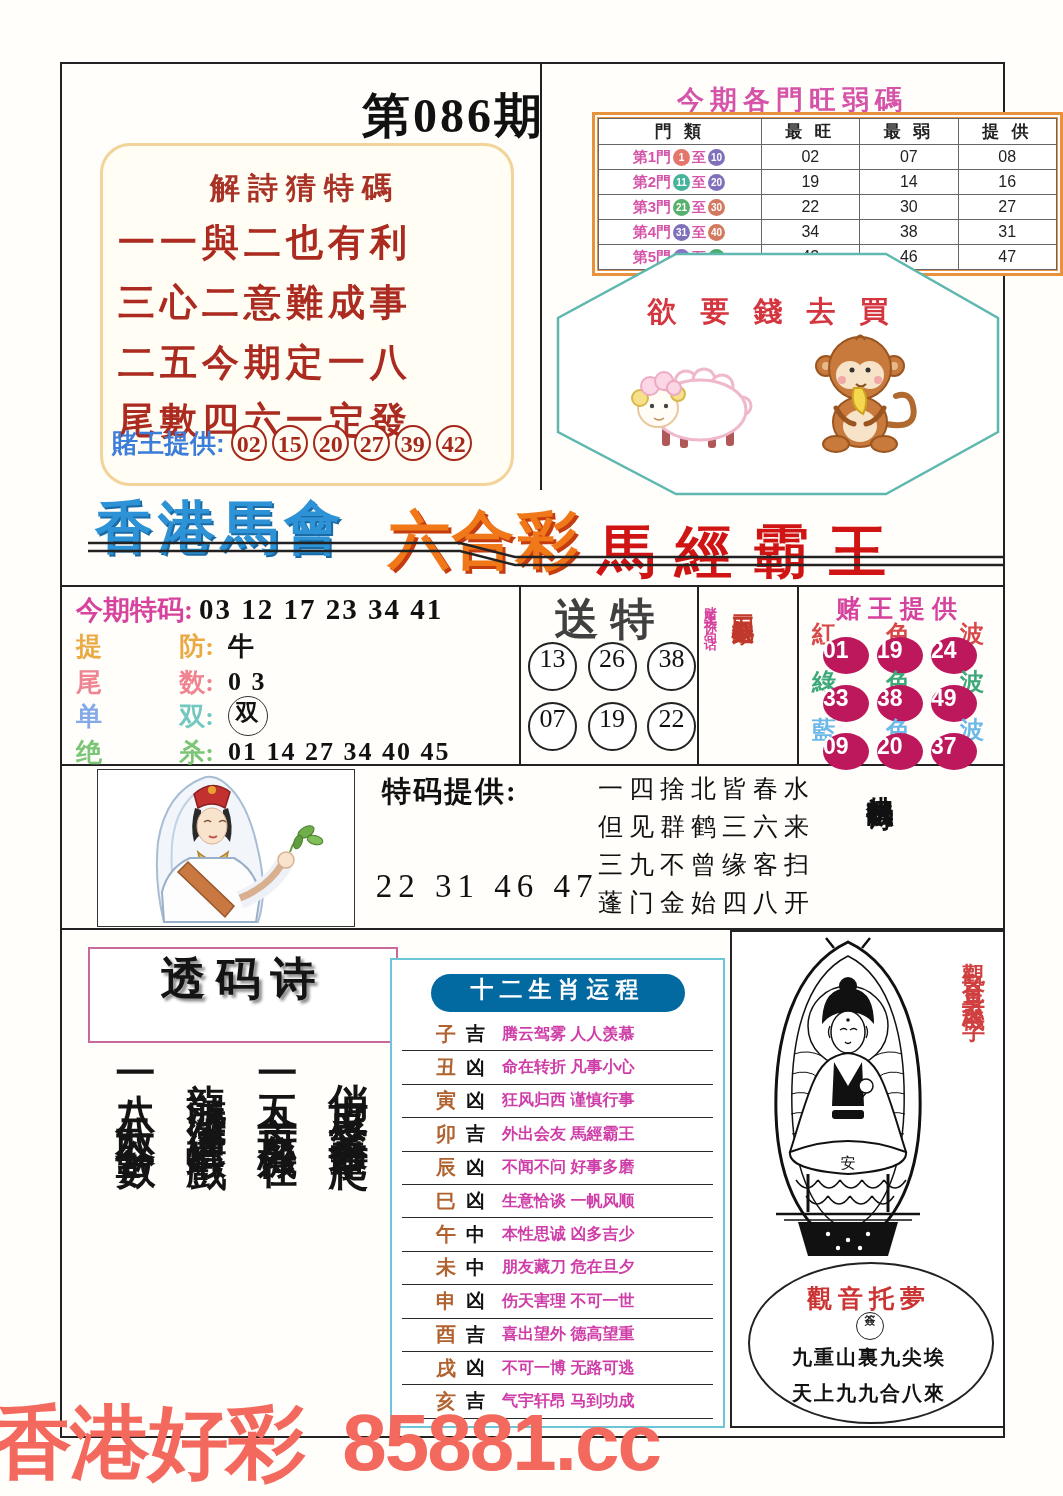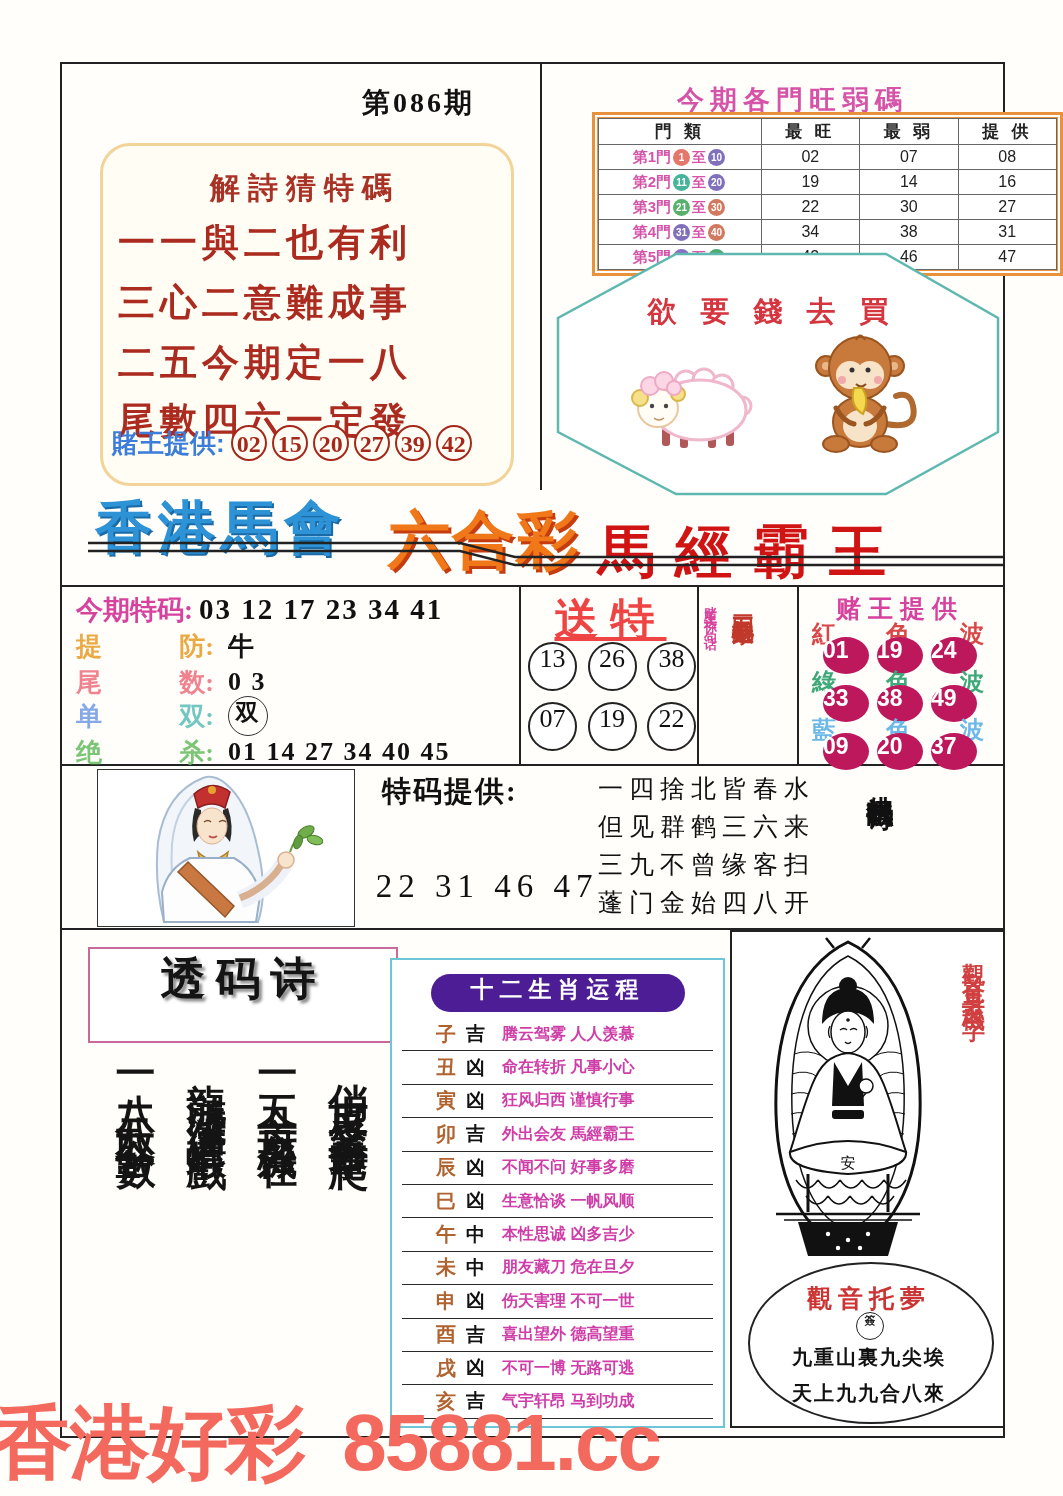--- a/index.html
+++ b/index.html
@@ -48,22 +48,22 @@
   
   .tema-label{color:#d6439e;font:bold 27px "Liberation Serif",serif;}
   .tema-nums{color:#111;font:bold 29px "Liberation Serif",serif;letter-spacing:2px;margin-left:6px;}
   .srow{left:76px;width:430px;height:36px;display:flex;align-items:center;}
   .srow .lab{width:138px;display:flex;justify-content:space-between;
              font:bold 26px "Liberation Serif",serif;}
   .srow .val{margin-left:14px;color:#111;font:bold 26px "Liberation Serif",serif;letter-spacing:2px;}
   .circ-val{display:inline-block;width:38px;height:38px;border:1.5px solid #333;border-radius:50%;
             text-align:center;line-height:36px;font:bold 23px "Liberation Serif",serif;color:#111;}
   
-  .songte-title{left:528px;top:590px;width:165px;text-align:center;color:#ef4444;
-                font:bold 44px "Liberation Serif",serif;letter-spacing:12px;text-decoration:underline;}
+  .songte-title{left:528px;top:590px;width:165px;text-align:center;color:#404040;
+                font:bold 44px "Liberation Serif",serif;letter-spacing:12px;}
   .songte-row{left:528px;width:168px;display:flex;justify-content:space-between;}
   .scirc{display:inline-block;width:49px;height:49px;border:2px solid #222;border-radius:50%;
          text-align:center;line-height:46px;font:26px "Liberation Serif",serif;color:#111;
          background:#fff;box-sizing:border-box;}
   .vtext{writing-mode:vertical-rl;text-orientation:upright;}
   
   .wave-title{left:802px;top:592px;width:196px;text-align:center;color:#d6439e;
               font:bold 25px "Liberation Serif",serif;letter-spacing:7px;}
   .wave-label{width:172px;display:flex;justify-content:space-between;
               font:bold 24px "Liberation Serif",serif;}
@@ -79,21 +79,21 @@
   
   .tm-box{left:88px;top:947px;width:306px;height:92px;border:2.5px solid #c8699c;background:#fff;}
   .tm-title{width:100%;text-align:center;line-height:88px;color:#141414;
             font:bold 45px "Liberation Serif",serif;letter-spacing:10px;
             text-shadow:3px 3px 3px rgba(0,0,0,0.45);}
   .callig{left:92px;top:1052px;height:378px;writing-mode:vertical-rl;text-orientation:upright;
           color:#141414;font:bold 40px "Liberation Serif",serif;letter-spacing:11px;}
   .callig .ccol{margin:0 16px;}
   
   .zo-box{left:390px;top:958px;width:335px;height:470px;border:2px solid #6cc6d8;background:#fff;box-sizing:border-box;}
-  .zo-pill{margin:14px auto 6px auto;width:254px;height:38px;background:#4c1d95;border-radius:19px;
+  .zo-pill{margin:14px auto 6px auto;width:254px;height:38px;background:#0369a1;border-radius:19px;
            color:#fff;text-align:center;line-height:38px;font:bold 23px "Liberation Serif",serif;letter-spacing:6px;}
   .zrow{height:33.4px;display:flex;align-items:center;border-bottom:1.5px solid #2a2a2a;
         margin:0 10px;padding-left:34px;box-sizing:border-box;}
   .zsign{width:26px;color:#b0622f;font:bold 20px "Liberation Serif",serif;}
   .zluck{width:36px;color:#111;font:bold 19px "Liberation Serif",serif;margin-left:4px;}
   .ztext{color:#cf3ea8;font:bold 16px "Liberation Sans",sans-serif;white-space:nowrap;}
   
   .bu-box{left:730px;top:930px;width:275px;height:498px;border:2px solid #222;box-sizing:border-box;background:#fff;}
   .bu-vert{left:958px;top:944px;height:250px;color:#d04040;
            font:bold 23px "Liberation Serif",serif;letter-spacing:9px;}
@@ -109,21 +109,21 @@
           letter-spacing:-2px;white-space:nowrap;z-index:5;}
 </style>
 </head>
 <body>
 
 <div class="page">
 
   <div class="abs" style="left:60px;top:62px;width:945px;height:1376px;border:2px solid #222;box-sizing:border-box;"></div>
   <div class="line" style="left:540px;top:62px;width:2px;height:428px;"></div>
 
-  <div class="abs serif" style="left:362px;top:84px;font-weight:bold;font-size:28px;letter-spacing:3px;color:#111;">第086期</div>
+  <div class="abs serif" style="left:362px;top:84px;font-weight:bold;font-size:48px;letter-spacing:3px;color:#111;">第086期</div>
 
   <div class="abs poem-box"></div>
   <div class="abs poem-title">解詩猜特碼</div>
   <div class="abs poem-line" style="top:218px;">一一與二也有利</div>
   <div class="abs poem-line" style="top:278px;">三心二意難成事</div>
   <div class="abs poem-line" style="top:338px;">二五今期定一八</div>
   <div class="abs poem-line" style="top:396px;">尾數四六一定發</div>
   <div class="abs prov-row">
     <span class="prov-label">賭王提供:</span>
     <span class="rnum">02</span>

